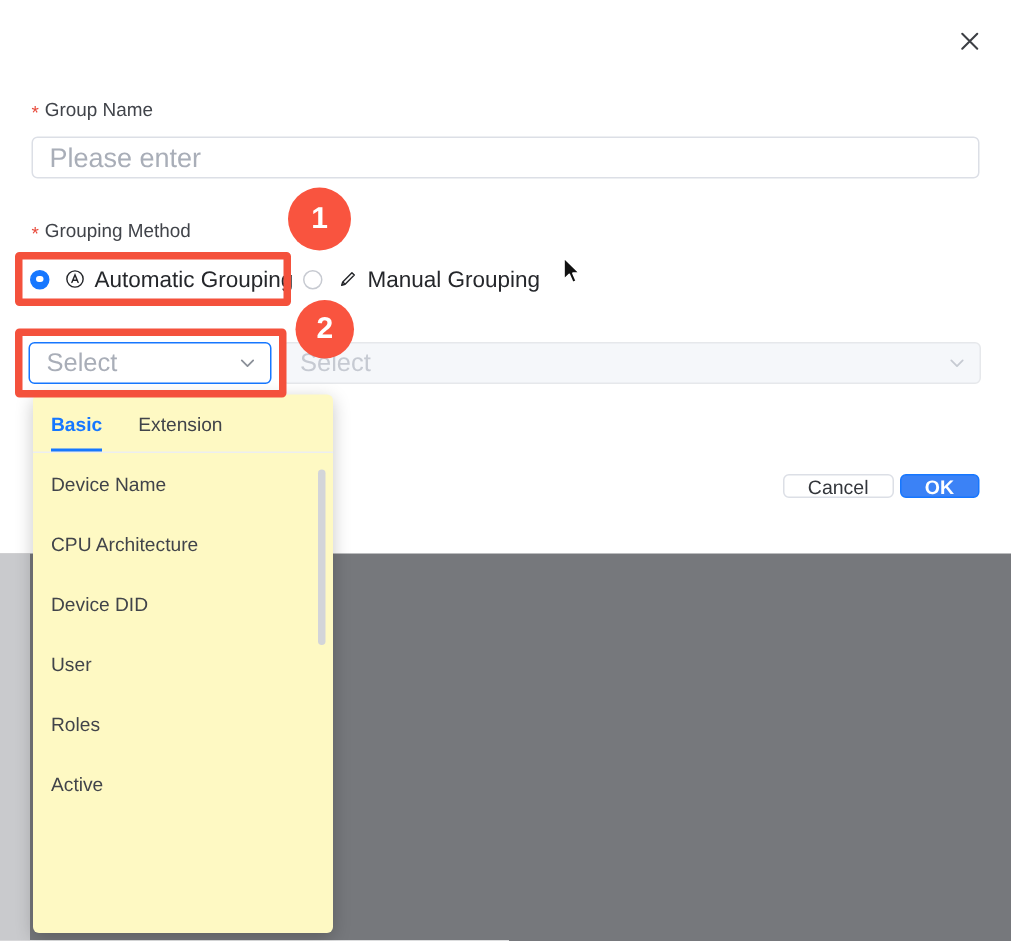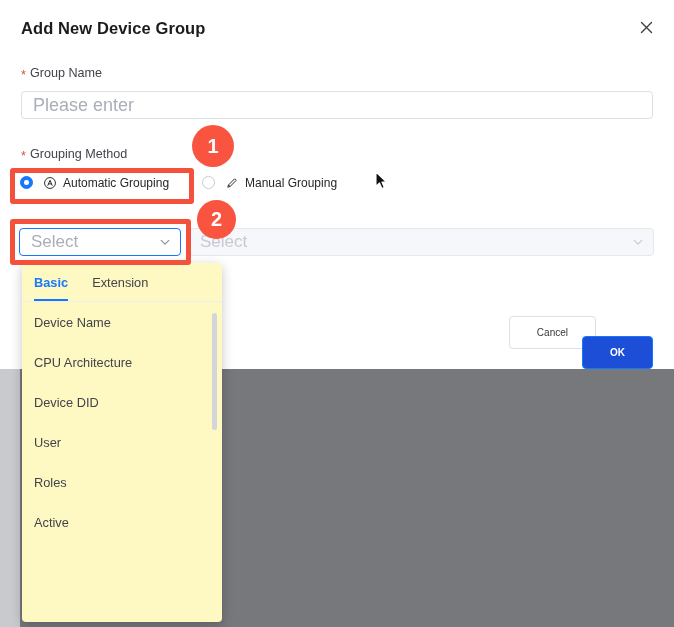--- a/index.html
+++ b/index.html
@@ -90,23 +90,23 @@
     font-size: 18px;
     color: #333;
     outline: none;
   }
   #group-name-input::placeholder { color: #a9aeb8; }
 
   
   .radio-item {
     position: absolute;
     display: flex;
-    align-items: flex-start;
+    align-items: center;
     height: 20px;
-    font-size: 12px;
+    font-size: 15px;
     color: #25272b;
     cursor: pointer;
     white-space: nowrap;
   }
   #radio-auto { left: 20px; top: 176px; }
   #radio-manual { left: 202px; top: 176px; }
 
   .radio-dot {
     width: 13px; height: 13px;
     border-radius: 50%;
@@ -164,44 +164,43 @@
   .select-text { flex: 1 1 auto; }
   .chev {
     flex: 0 0 auto;
     width: 12px; height: 12px;
     display: block;
   }
 
   
   .btn {
     position: absolute;
-    height: 33px;
+    height: 16px;
     box-sizing: border-box;
     border-radius: 4px;
-    font-size: 10px;
+    font-size: 13px;
     font-family: "Liberation Sans", sans-serif;
     display: flex; align-items: center; justify-content: center;
     cursor: pointer;
-    padding: 0 27px;
+    padding: 0 16px;
   }
   #cancel-button {
     right: 78px; top: 316px;
     min-width: 70px;
     border: 1px solid #dcdfe6;
     background: #fff;
     color: #33363b;
   }
   #ok-button {
     right: 21px; top: 316px;
     min-width: 48px;
     border: 1px solid #1677ff;
-    background: #1d4ed8;
+    background: #3b82f6;
     color: #fff;
     font-weight: bold;
-    margin-top: 20px;
   }
 
   
   #dropdown-panel {
     position: absolute;
     left: 22px; top: 263px;
     width: 200px;
     height: 359px;
     background: #fef9c3;
     border-radius: 4px;
@@ -294,21 +293,20 @@
 </style>
 </head>
 <body>
 
 <div id="backdrop">
   <div id="backdrop-left-strip"></div>
 </div>
 
 <div id="dialog">
 
-  <div id="dialog-title">Add New Device Group</div>
 
   <div id="close-btn">
     <svg width="13" height="13" viewBox="0 0 13 13" aria-hidden="true">
       <path d="M1.5 1.5 L11.5 11.5 M11.5 1.5 L1.5 11.5" stroke="#3c3f44" stroke-width="1.4" fill="none" stroke-linecap="round"></path>
     </svg>
   </div>
 
   <div class="field-label" id="group-name-label">
     <span class="req-star">*</span><span>Group Name</span>
   </div>

